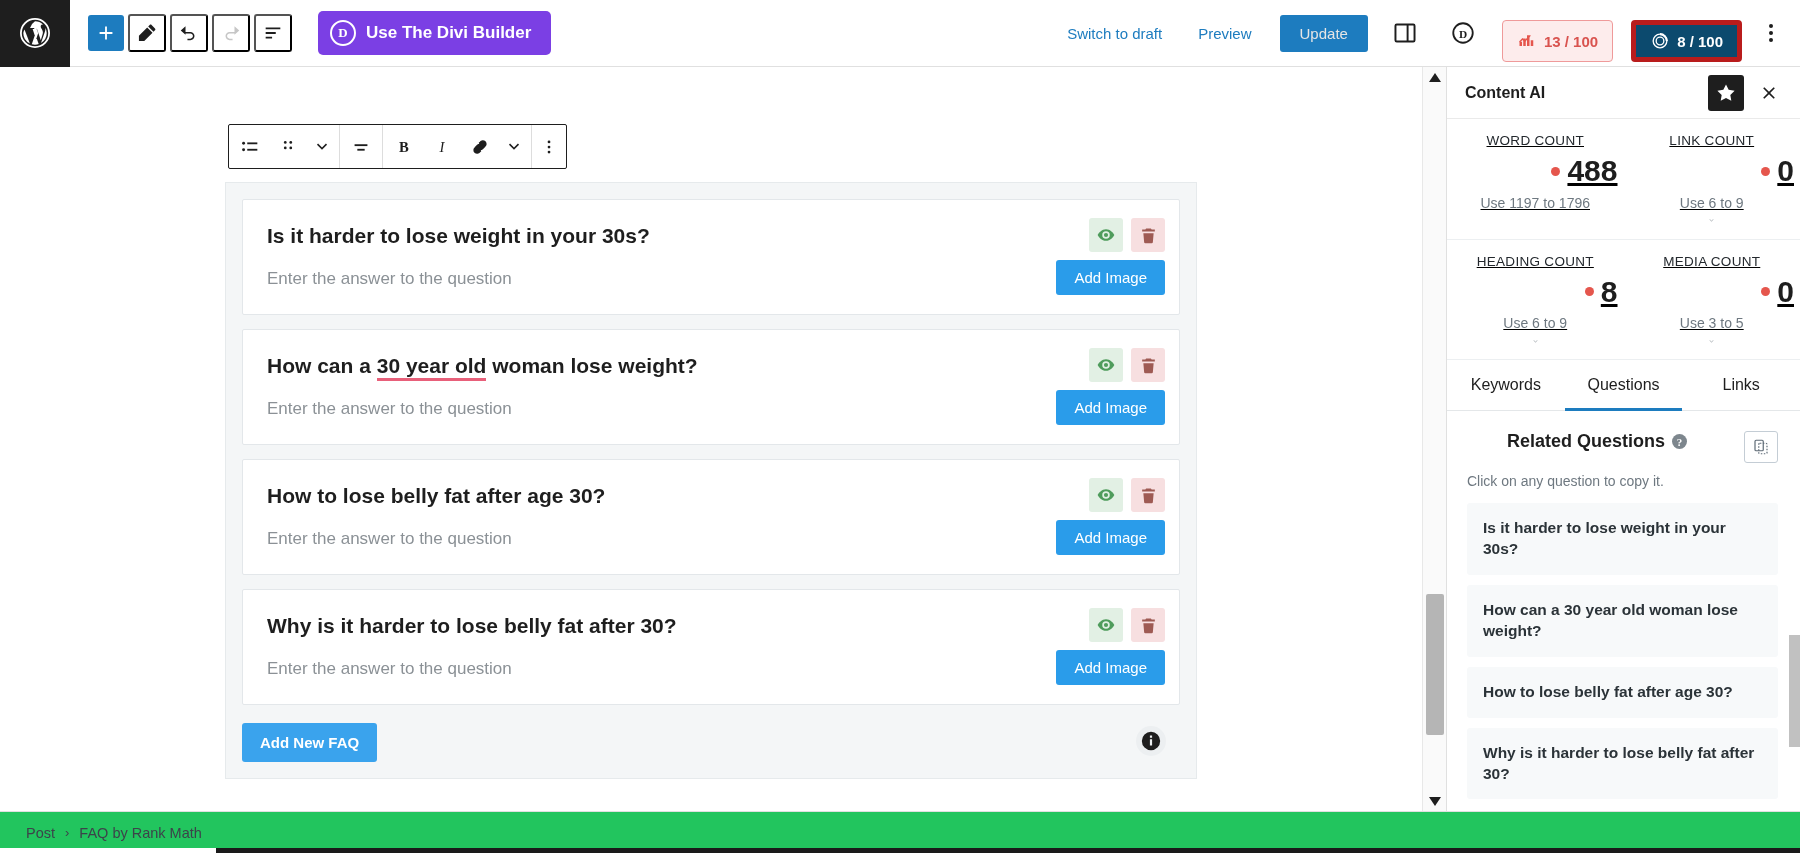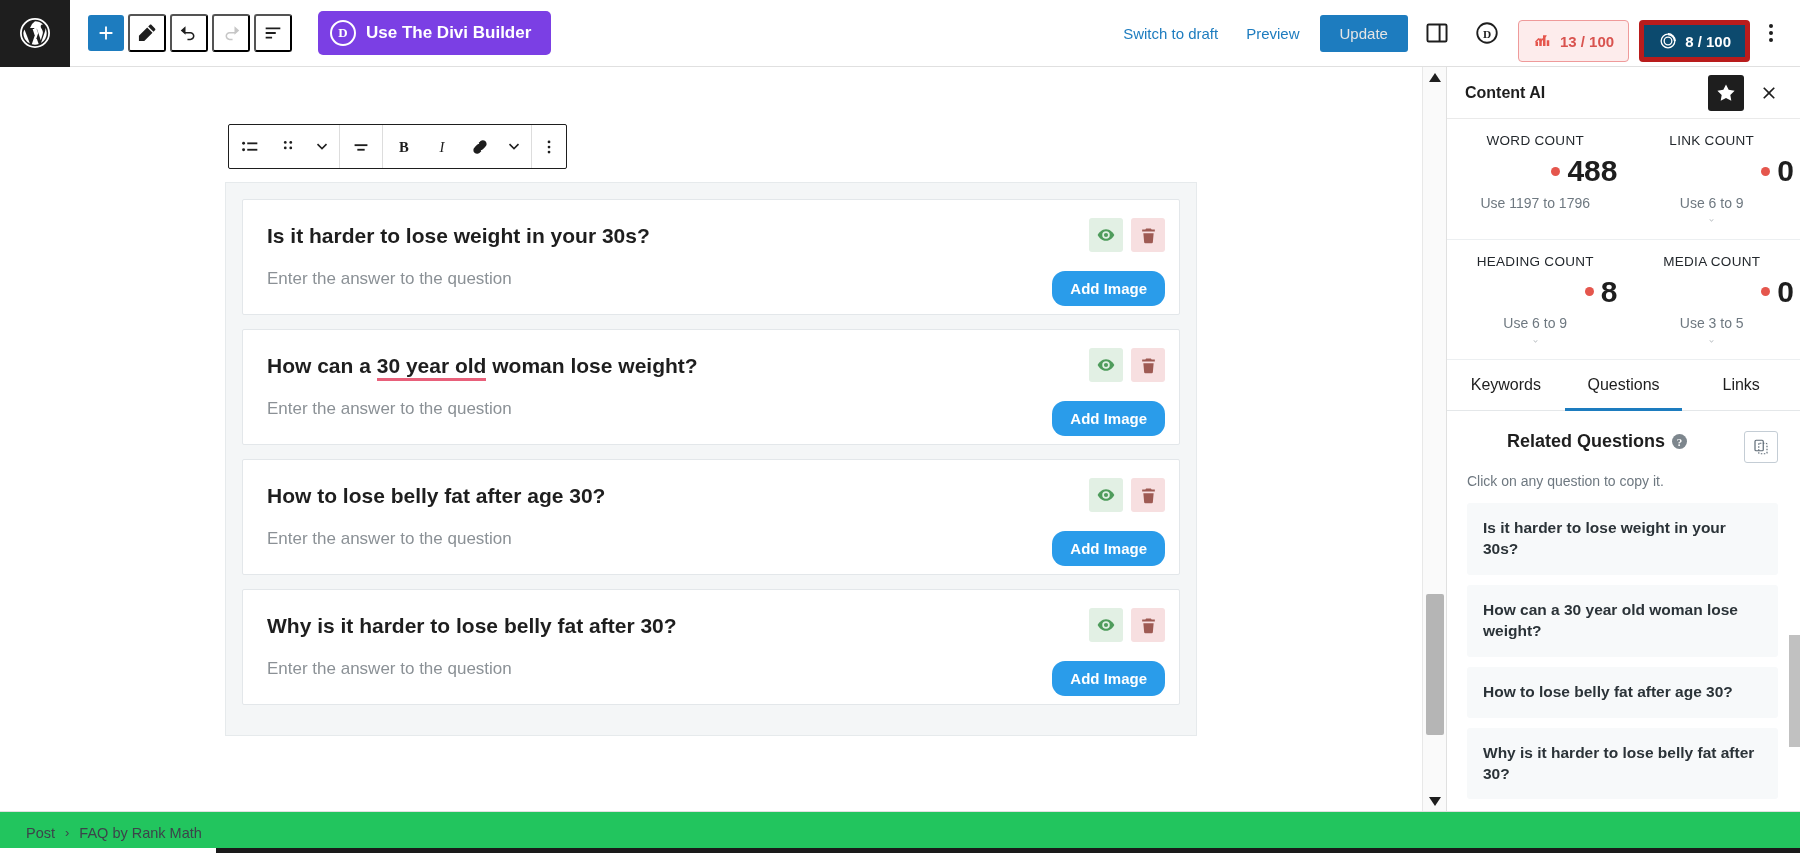--- a/index.html
+++ b/index.html
@@ -50,21 +50,21 @@
     border: none;
   }
   .divi-badge {
     width: 26px; height: 26px; border-radius: 50%;
     border: 2px solid #fff; color: #fff;
     display: flex; align-items: center; justify-content: center;
     font-size: 13px; font-weight: bold; font-family: "Liberation Serif", serif;
   }
 
   .tb-right {
-    margin-left: auto; display: flex; align-items: center; gap: 0px;
+    margin-left: auto; display: flex; align-items: center; gap: 8px;
     padding-right: 12px;
   }
   .link-btn {
     color: #1d7cbf; font-size: 15px; background: none; border: none;
     padding: 8px 14px; cursor: pointer;
   }
   .update-btn {
     background: #1d7cbf; color: #e5e5e5; border: none; border-radius: 3px;
     padding: 10px 20px; font-size: 15px; cursor: pointer; margin-left: 6px;
   }
@@ -148,23 +148,23 @@
   .act-btn {
     width: 34px; height: 34px; border-radius: 3px;
     display: flex; align-items: center; justify-content: center; cursor: pointer;
     border: none;
   }
   .act-btn.eye { background: #e2f0e4; }
   .act-btn.eye svg { width: 20px; height: 20px; fill: #4f9c5c; }
   .act-btn.trash { background: #f7dfe0; }
   .act-btn.trash svg { width: 19px; height: 19px; fill: #9e5a53; }
   .add-image-btn {
-    position: absolute; right: 14px; top: 71px;
-    background: #2a9cea; color: #fff; border: none; border-radius: 13px;
-    padding: 9px 18px; font-size: 15px; font-weight: bold; cursor: pointer;
+    position: absolute; right: 14px; top: 60px;
+    background: #2a9cea; color: #fff; border: none; border-radius: 3px;
+    padding: 9px 18px; font-size: 15px; font-weight: normal; cursor: pointer;
   }
   .faq-footer { display: flex; align-items: center; position: relative; padding-top: 4px; }
   .add-faq-btn {
     background: #3aa3ed; color: #fff; border: none; border-radius: 3px;
     padding: 11px 18px; font-size: 15px; font-weight: bold; cursor: pointer;
   }
   .info-dot {
     position: absolute; right: 14px; top: 50%; transform: translateY(-50%);
     width: 30px; height: 30px; border-radius: 50%; background: #eceff1;
     display: flex; align-items: center; justify-content: center; cursor: pointer;
@@ -206,21 +206,21 @@
     cursor: pointer; border: none;
   }
   .sb-star svg { width: 22px; height: 22px; fill: #fff; }
   .sb-close {
     width: 34px; height: 34px; margin-left: 8px; display: flex;
     align-items: center; justify-content: center; cursor: pointer;
     background: none; border: none;
   }
   .sb-close svg { width: 20px; height: 20px; fill: #1e1e1e; }
 
-  .stats-grid { display: flex; flex-wrap: wrap; }
+  .stats-grid { display: flex; flex-wrap: wrap; text-decoration: underline; }
   .stat-cell {
     width: 50%; padding: 14px 6px 10px 6px; text-align: center;
     border-bottom: 1px solid #eceff1;
   }
   .stat-label { font-size: 13.5px; color: #23282d; letter-spacing: .3px; margin-bottom: 6px; }
   .stat-value {
     font-size: 30px; font-weight: bold; color: #1e1e1e;
     display: flex; align-items: center; justify-content: flex-end; gap: 7px;
     line-height: 1.15;
   }
@@ -516,20 +516,28 @@
               </button>
               <button class="act-btn trash">
                 <svg viewBox="0 0 24 24">
                     <path d="M9 3h6l1 1.5h4V7H4V4.5h4L9 3zm-3.5 6h13l-1 11.5a1.5 1.5 0 01-1.5 1.4H8a1.5 1.5 0 01-1.5-1.4L5.5 9z"></path>
                   </svg>
               </button>
             </div>
             <button class="add-image-btn">Add Image</button>
           </div>
 
+          <div class="faq-footer">
+            <button class="add-faq-btn">Add New FAQ</button>
+            <div class="info-dot">
+              <svg viewBox="0 0 24 24">
+                  <path d="M12 2a10 10 0 100 20 10 10 0 000-20zm1.2 15h-2.4v-7h2.4v7zm0-8.6h-2.4V6h2.4v2.4z"></path>
+                </svg>
+            </div>
+          </div>
         </div>
 
       </div>
 
       <div class="ed-scroll">
         <div class="sb-arrow">
           <svg viewBox="0 0 12 9">
               <path d="M6 0l6 9H0z"></path>
             </svg>
         </div>

